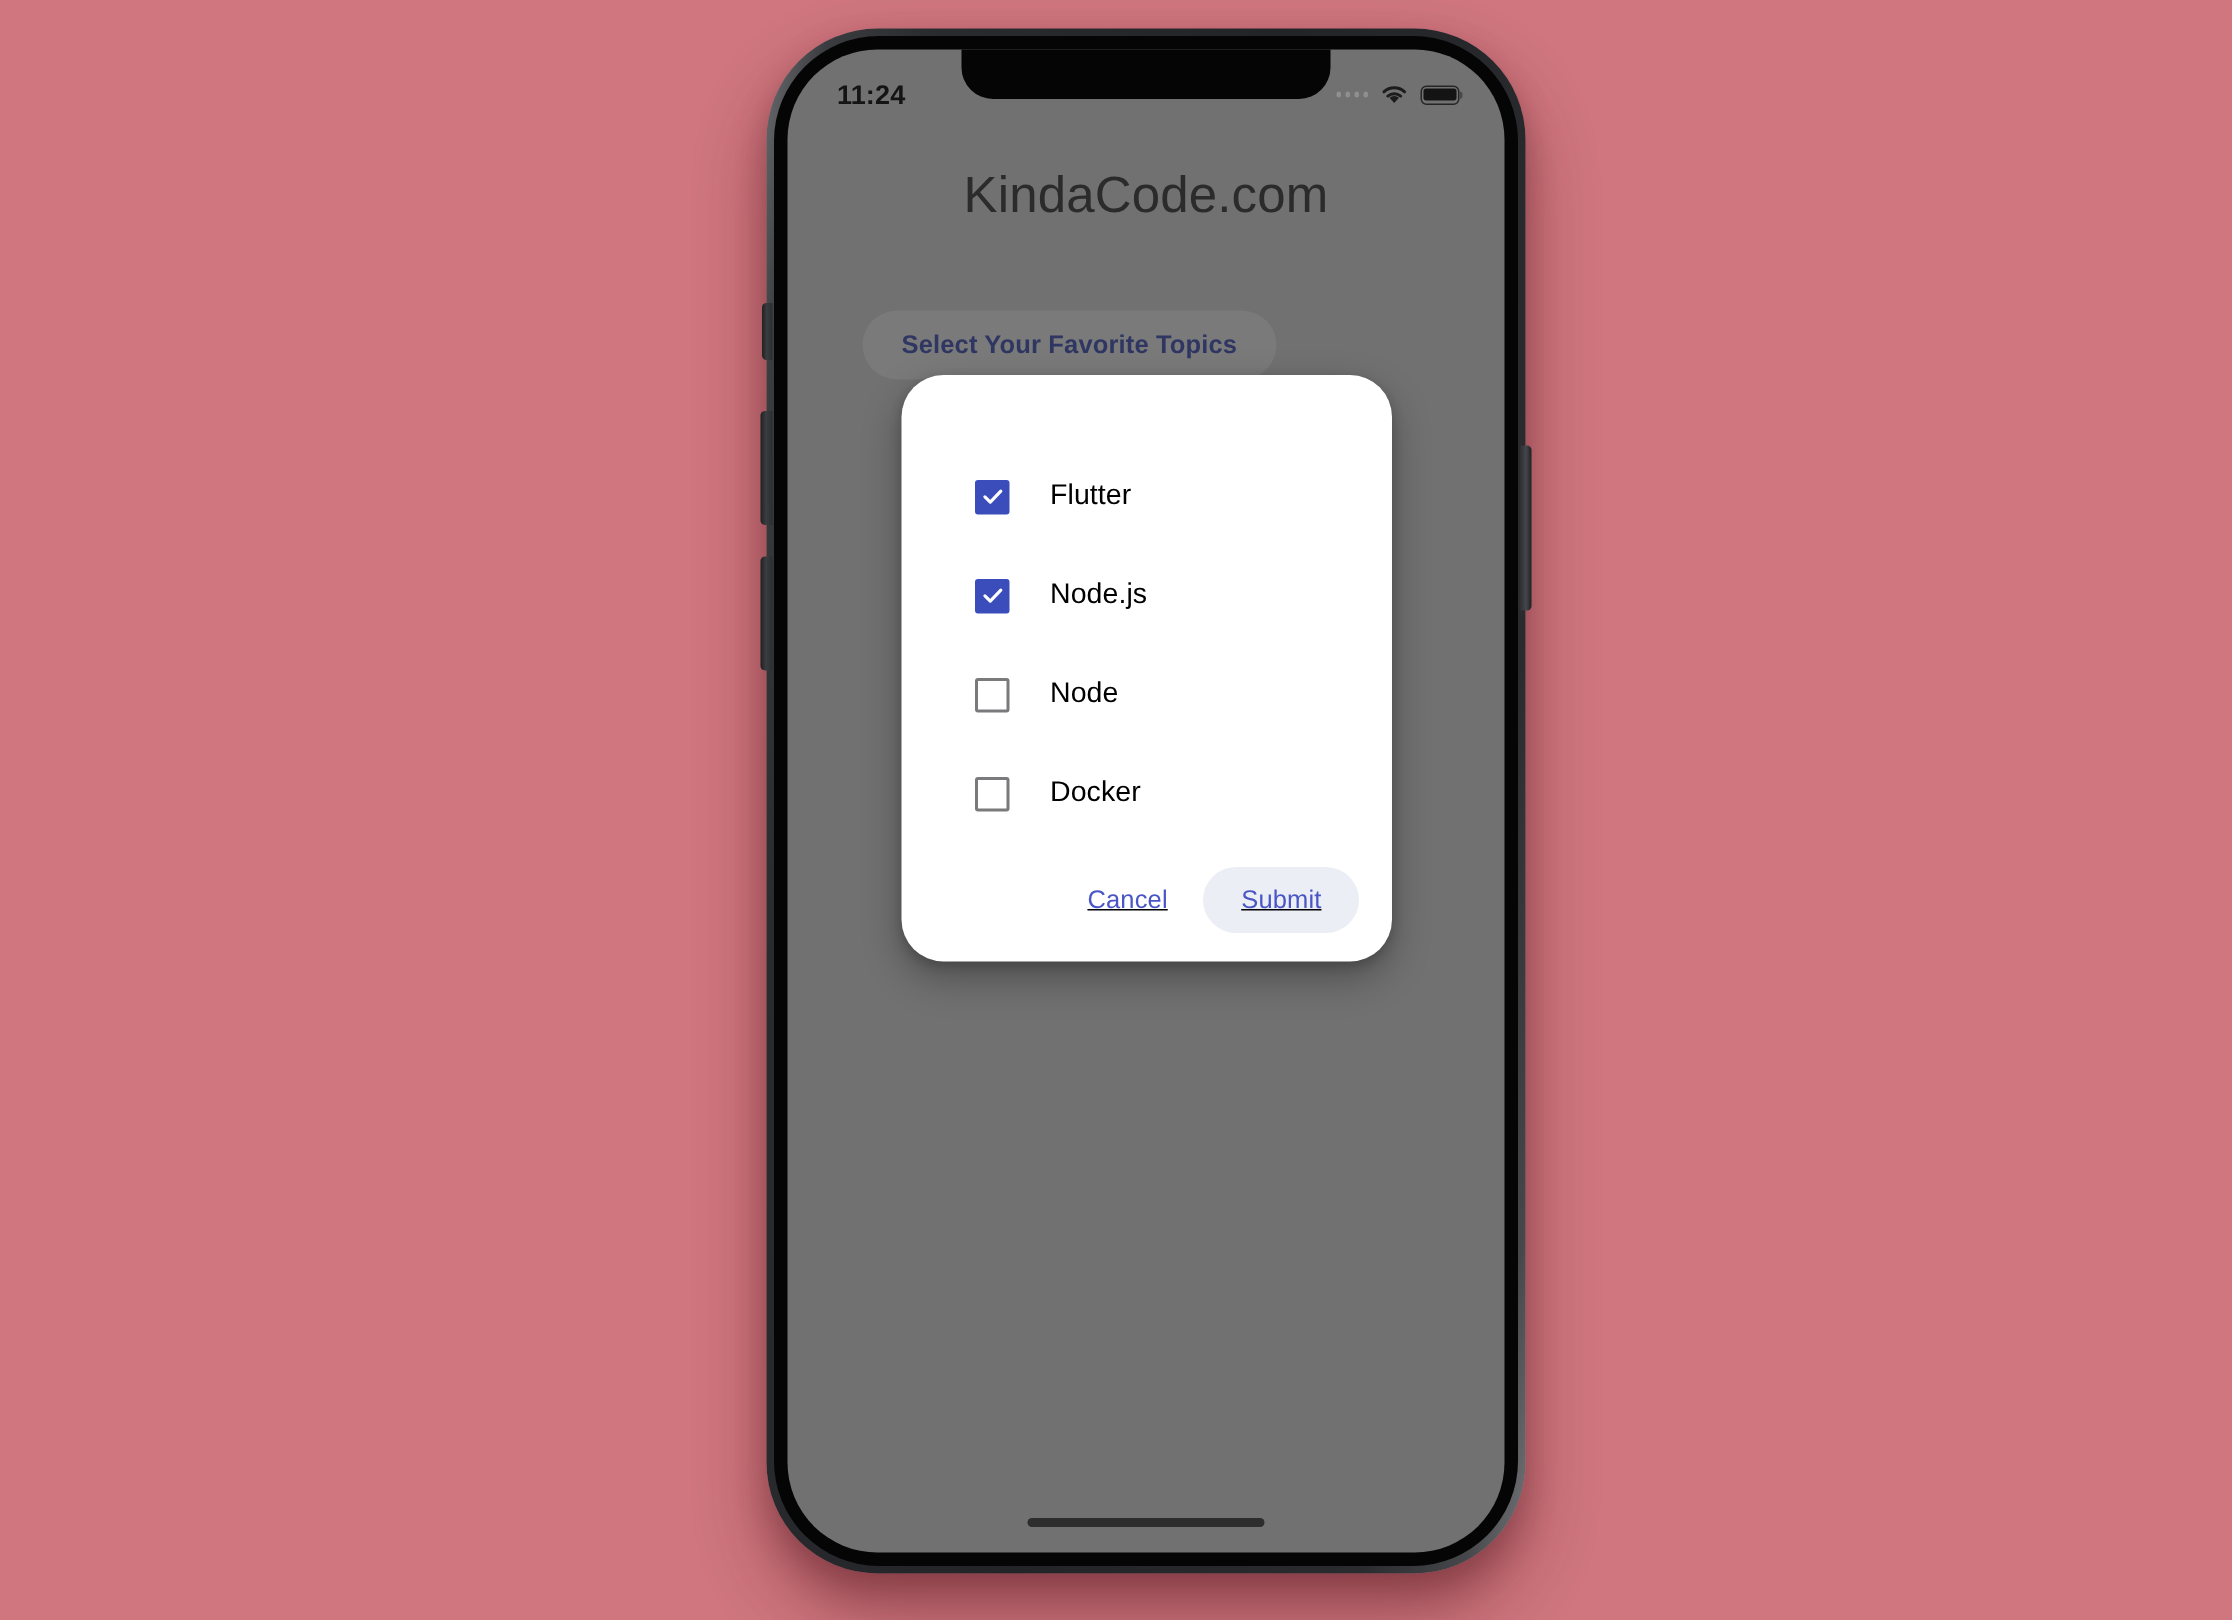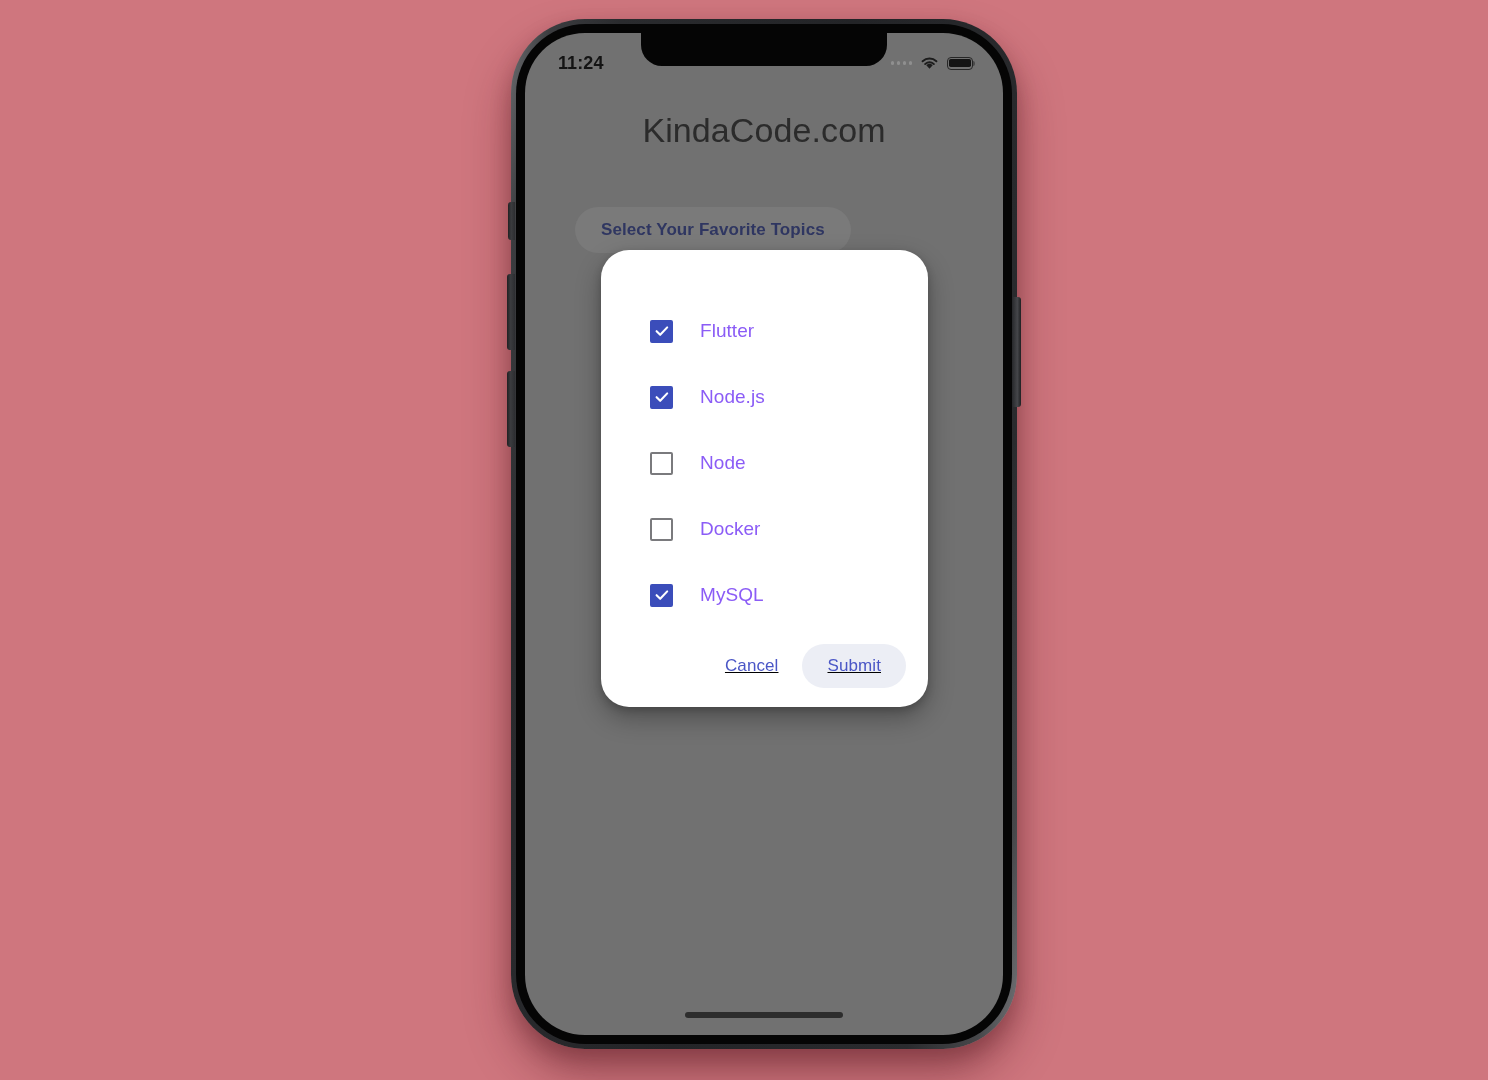--- a/index.html
+++ b/index.html
@@ -254,21 +254,21 @@
     position: absolute;
     display: none;
     left: 4.5px; top: 4.5px;
     width: 14px; height: 14px;
   }
   .cb.on .tick { display: block; }
 
   .topic-label {
     margin-left: 27px;
     font-size: 19px;
-    color: #8b5cf6;
+    color: #000000;
     letter-spacing: 0.05px;
   }
 
   #dialog-actions {
     display: flex;
     align-items: center;
     justify-content: flex-end;
     gap: 6px;
     padding: 16px 22px 8px 0;
     text-decoration: underline;
@@ -371,29 +371,20 @@
         </div>
 
         <div class="topic-row">
           <span class="cb">
             <span class="box"></span>
 
           </span>
           <span class="topic-label">Docker</span>
         </div>
 
-        <div class="topic-row">
-          <span class="cb on">
-            <span class="box"></span>
-            <svg class="tick" viewBox="0 0 14 14">
-                <path d="M1.6 7.2 L5.2 10.8 L12.2 3.4" stroke="#ffffff" stroke-width="2.1" fill="none" stroke-linecap="round" stroke-linejoin="round"></path>
-              </svg>
-          </span>
-          <span class="topic-label">MySQL</span>
-        </div>
 
       </div>
 
       <div id="dialog-actions">
         <button class="dlg-btn" id="cancel-button">Cancel</button>
         <button class="dlg-btn" id="submit-button">Submit</button>
       </div>
 
     </div>
 

